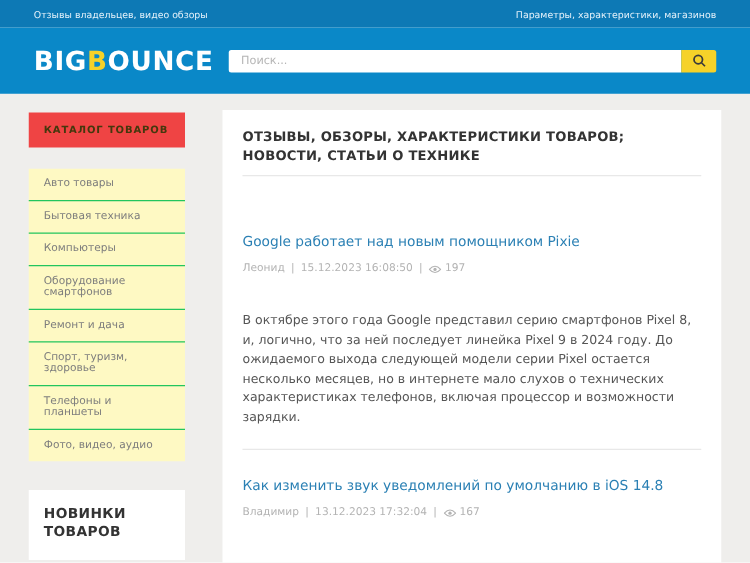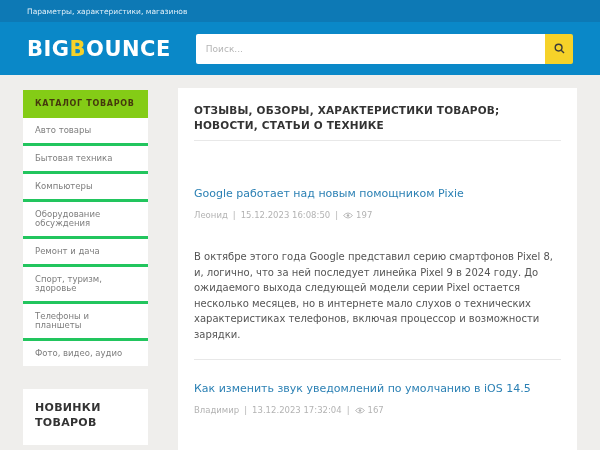--- a/index.html
+++ b/index.html
@@ -16,42 +16,42 @@
     padding:0 27px;
   }
   .topbar .tlink { color:#e3f1fa; font-size:7.5px; text-decoration:none; cursor:pointer; }
   
   .header {
     height:53px; background:#0a88c8;
     display:flex; align-items:center; padding:0 27px;
   }
   .logo { font-size:21px; font-weight:bold; color:#ffffff; letter-spacing:.5px; white-space:nowrap; cursor:pointer; }
   .logo .accent { color:#f6d229; }
-  .search { display:flex; flex:1; margin-left:25px; height:30px; }
+  .search { display:flex; flex:1; margin-left:12px; height:18px; }
   .search input {
     flex:1; border:none; padding:0 10px; font-size:9px; color:#555;
     outline:none; background:#fff; border-radius:2px 0 0 2px;
     font-family:inherit;
   }
   .search input::placeholder { color:#b5b5b5; }
   .search button {
     width:28px; background:#f6d229; border:none; cursor:pointer;
     display:flex; align-items:center; justify-content:center;
     border-radius:0 2px 2px 0;
   }
   
   .sidebar { position:absolute; left:23px; top:90px; width:125px; }
   .catalog-title {
-    background:#84cc16; color:#45380d; font-size:8px; font-weight:bold;
+    background:#ef4444; color:#45380d; font-size:8px; font-weight:bold;
     letter-spacing:.7px; padding:10px 12px; line-height:8px;
   }
-  .menu { list-style:none; background:#ffffff; }
+  .menu { list-style:none; background:#fef9c3;margin-top:17px; }
   .menu li {
     padding:8px 12px; font-size:8.5px; line-height:9px; color:#7d7d7d;
-    border-top:3px solid #22c55e; cursor:pointer;
+    border-top:1px solid #22c55e; cursor:pointer;
   }
   .menu li:first-child { border-top:none; }
   .novinki { margin-top:23px; background:#fff; padding:12px 12px 14px; }
   .novinki h3 { font-size:11px; color:#333; line-height:1.35; letter-spacing:.3px; }
   
   .content {
     position:absolute; left:178px; top:88px; width:399px; height:410px;
     background:#fff; padding:15px 16px;
   }
   .page-title {
@@ -68,20 +68,21 @@
     display:flex; align-items:flex-end; gap:5px;
   }
   .meta .views { display:flex; align-items:center; gap:3px; }
   .excerpt { margin-top:29px; font-size:10px; color:#555; line-height:1.55; }
   .article-divider { border-bottom:1px solid #e8e8e8; margin:17px 0 21px; }
 </style>
 </head>
 <body>
 
 <div class="topbar">
+  <span class="tlink">Отзывы владельцев, видео обзоры</span>
   <span class="tlink">Параметры, характеристики, магазинов</span>
 </div>
 
 <div class="header">
   <div class="logo"><span>BIG</span><span class="accent">B</span><span>OUNCE</span></div>
   <div class="search">
     <input type="text" placeholder="Поиск..." style="">
     <button>
       <span style="display:flex">
         <svg width="11" height="11" viewBox="0 0 11 11">
@@ -92,21 +93,21 @@
     </button>
   </div>
 </div>
 
 <aside class="sidebar">
   <div class="catalog-title">КАТАЛОГ ТОВАРОВ</div>
   <ul class="menu">
     <li>Авто товары</li>
     <li>Бытовая техника</li>
     <li>Компьютеры</li>
-    <li>Оборудование обсуждения</li>
+    <li>Оборудование смартфонов</li>
     <li>Ремонт и дача</li>
     <li>Спорт, туризм, здоровье</li>
     <li>Телефоны и планшеты</li>
     <li>Фото, видео, аудио</li>
   </ul>
   <div class="novinki">
     <h3>НОВИНКИ ТОВАРОВ</h3>
 
   </div>
 </aside>
@@ -131,21 +132,21 @@
         </span>
         <span>197</span>
       </span>
     </div>
     <p class="excerpt">В октябре этого года Google представил серию смартфонов Pixel 8, и, логично, что за ней последует линейка Pixel 9 в 2024 году. До ожидаемого выхода следующей модели серии Pixel остается несколько месяцев, но в интернете мало слухов о технических характеристиках телефонов, включая процессор и возможности зарядки.</p>
   </article>
 
   <div class="article-divider"></div>
 
   <article>
-    <h2 class="a-title">Как изменить звук уведомлений по умолчанию в iOS 14.5</h2>
+    <h2 class="a-title">Как изменить звук уведомлений по умолчанию в iOS 14.8</h2>
     <div class="meta">
       <span>Владимир</span>
       <span>|</span>
       <span>13.12.2023 17:32:04</span>
       <span>|</span>
       <span class="views">
         <span style="display:flex">
           <svg width="10" height="7" viewBox="0 0 10 7">
             <path d="M0.5 3.5 Q5 -1.5 9.5 3.5 Q5 8.5 0.5 3.5 Z" fill="none" stroke="#b3b3b3" stroke-width="0.9"></path>
             <circle cx="5" cy="3.5" r="1.3" fill="#b3b3b3"></circle>

